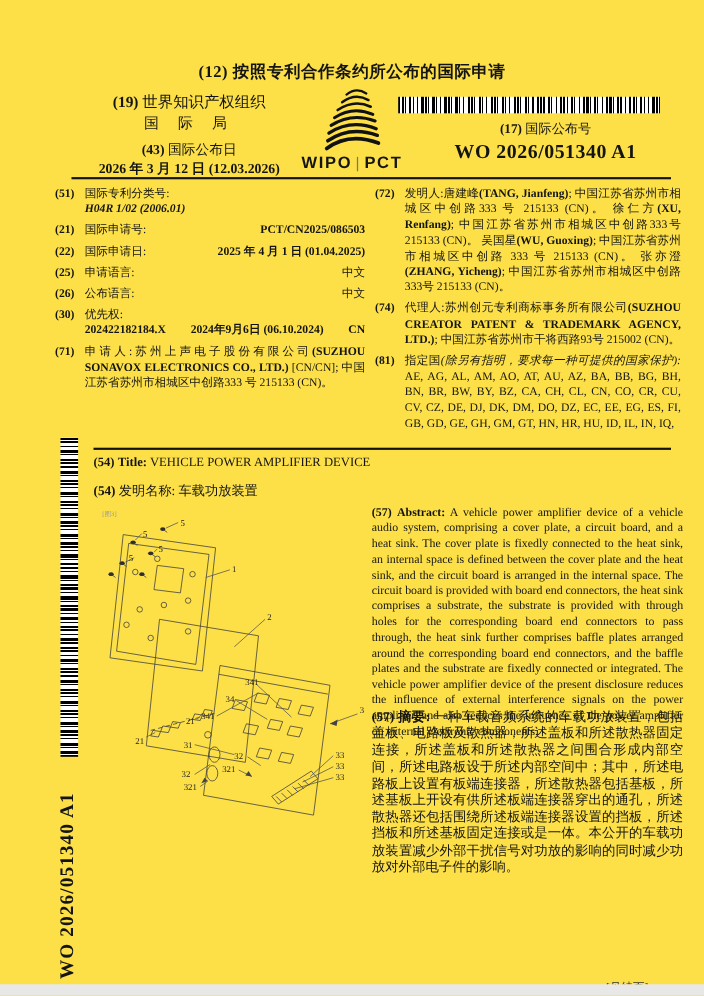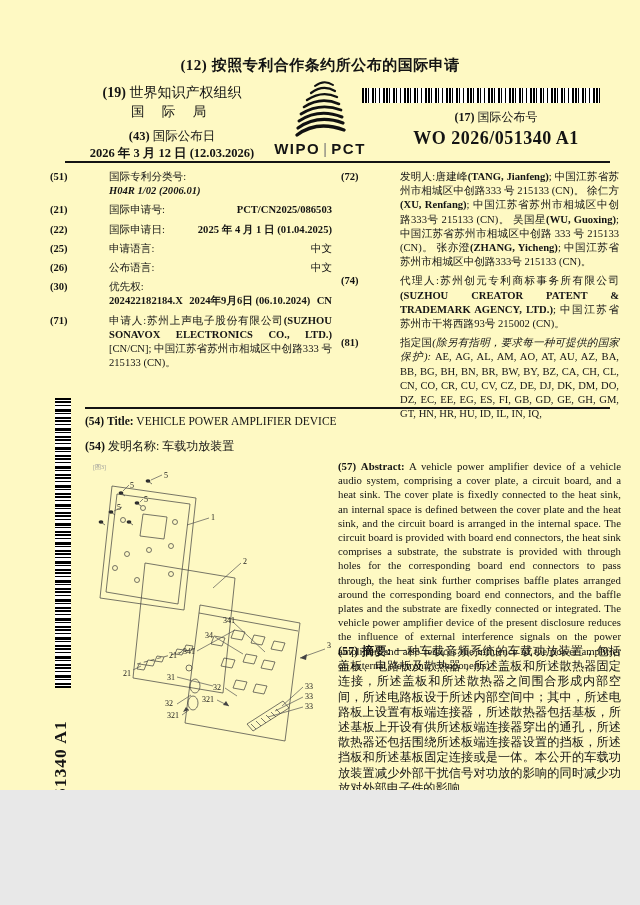--- a/index.html
+++ b/index.html
@@ -1,17 +1,17 @@
 <!DOCTYPE html>
 <html><head>
 <meta charset="utf-8">
 <style>
   html,body{margin:0;padding:0;background:#e8e8e8;}
   .page{
-    position:relative;width:640px;height:790px;background:#fef9c3;
+    position:relative;width:640px;height:895px;background:#fde047;
     font-family:"Liberation Serif","DejaVu Serif",serif;color:#141414;
     margin:0 auto;overflow:hidden;
   }
   .abs{position:absolute;}
   .b{font-weight:bold;}
   .i{font-style:italic;}
 
   
   .line12{left:0;top:56px;width:640px;text-align:center;font-size:15px;font-weight:bold;letter-spacing:.5px;}
   .hdr-left{left:72px;top:84px;width:200px;text-align:center;}
@@ -27,21 +27,21 @@
     background:repeating-linear-gradient(90deg,#000 0 2px,#fff 2px 3px,#000 3px 5px,#fff 5px 6px,#000 6px 7px,#fff 7px 10px,#000 10px 12px,#fff 12px 13px,#000 13px 14px,#fff 14px 17px,#000 17px 18px,#fff 18px 21px);}
   .pubnum-box{left:388px;top:109px;width:216px;text-align:center;}
   .pubnum-lbl{font-size:12px;}
   .pubnum-val{font-size:18px;font-weight:bold;letter-spacing:.5px;margin-top:2px;white-space:nowrap;}
   .rule1{left:65px;top:161px;width:545px;height:2.4px;background:#141414;}
   .rule2{left:85px;top:407px;width:525px;height:1.5px;background:#141414;}
 
   
   .colL{left:50px;top:170px;width:282px;}
   .colR{left:341px;top:170px;width:278px;}
-  .field{display:flex;margin-bottom:5px;font-size:10.6px;line-height:14.2px;gap:32px;}
+  .field{display:flex;margin-bottom:5px;font-size:10.6px;line-height:14.2px;}
   .fnum{flex:0 0 27px;font-weight:bold;}
   .fbody{flex:1;min-width:0;text-align:justify;}
   .kv{display:flex;justify-content:space-between;}
   .kv .val{font-weight:bold;white-space:nowrap;}
   .kv .val-n{white-space:nowrap;}
   .prio-row{display:flex;justify-content:space-between;font-weight:bold;}
   .ipc{font-weight:bold;font-style:italic;}
 
   
   .t54{left:85px;top:415px;width:525px;font-size:11.5px;white-space:nowrap;}

